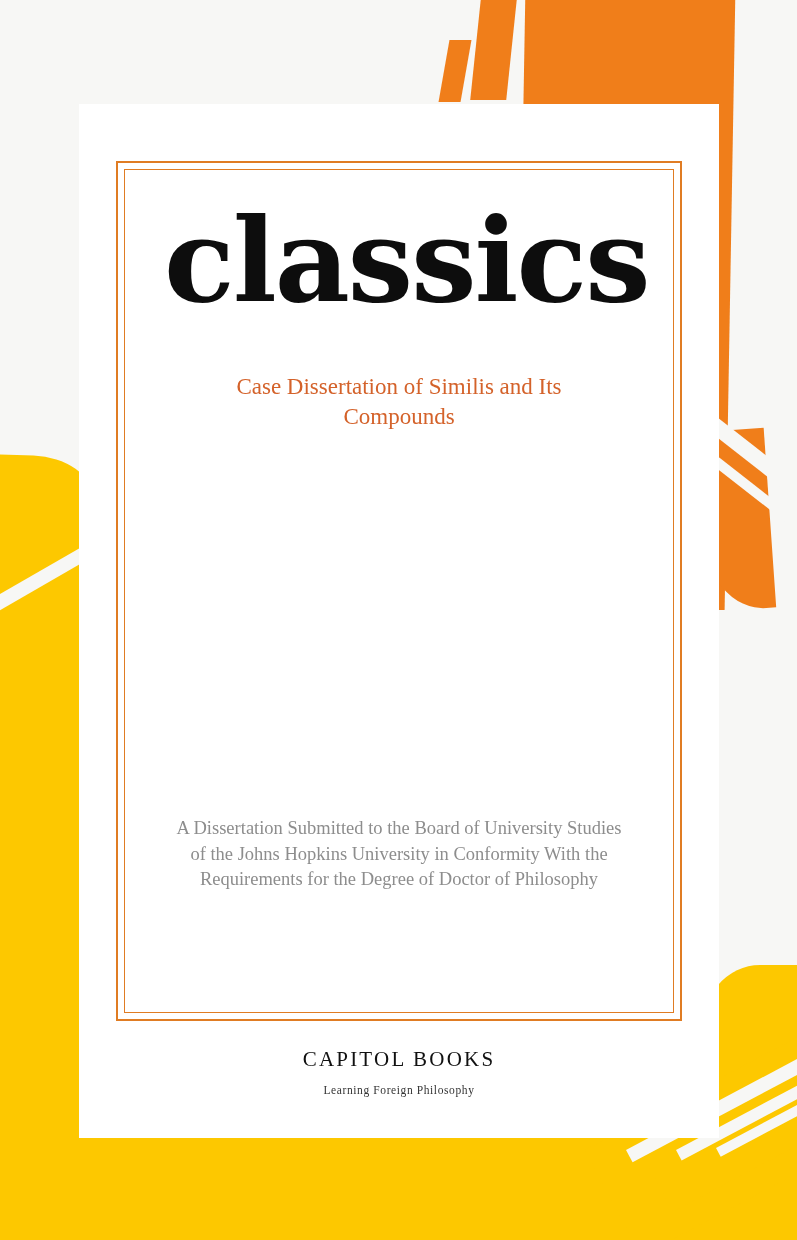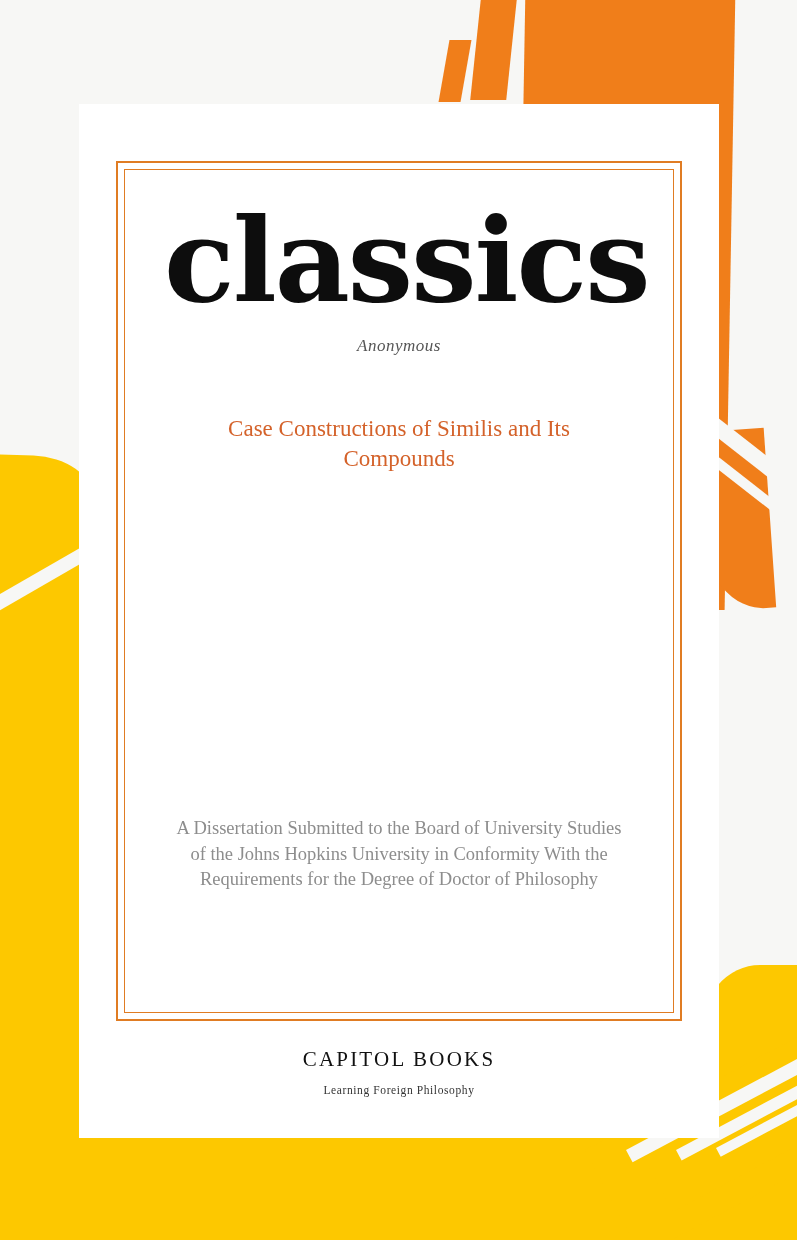--- a/index.html
+++ b/index.html
@@ -231,23 +231,22 @@
 
 <div class="cover">
   <div class="frame-outer">
     <div class="frame-inner"></div>
 
     <div class="content">
       <div class="series-title">
         <span>classics</span>
       </div>
 
-      <div class="author">Anonymous</div>
-
-      <div class="book-title">Case Constructions of Similis and Its Compounds</div>
+
+      <div class="book-title">Case Dissertation of Similis and Its Compounds</div>
 
       <div class="dissertation">A Dissertation Submitted to the Board of University Studies of the Johns Hopkins University in Conformity With the Requirements for the Degree of Doctor of Philosophy</div>
     </div>
   </div>
 
   <div class="imprint">
     <div class="publisher">CAPITOL BOOKS</div>
     <div class="tagline">Learning Foreign Philosophy</div>
   </div>
 </div>

